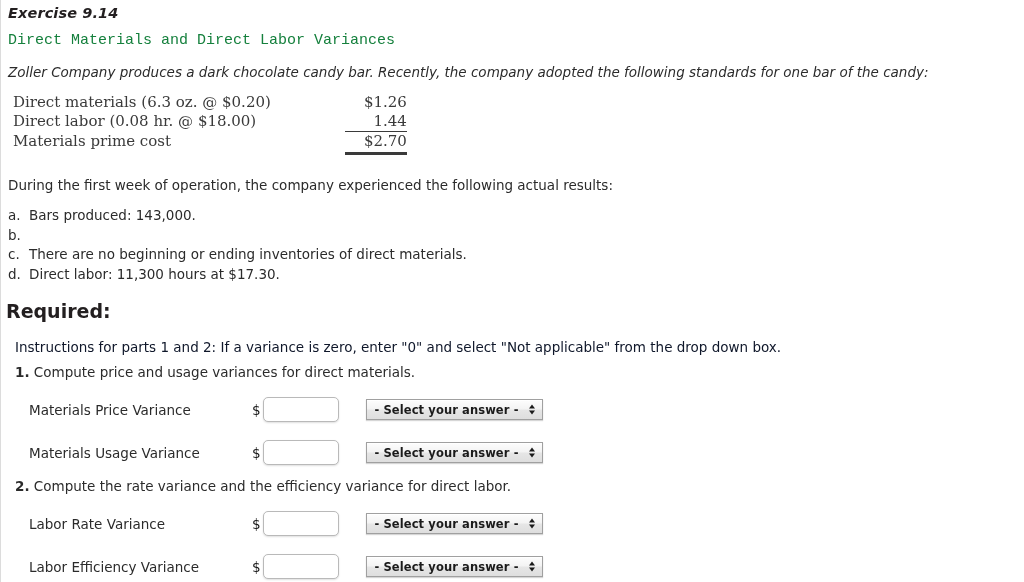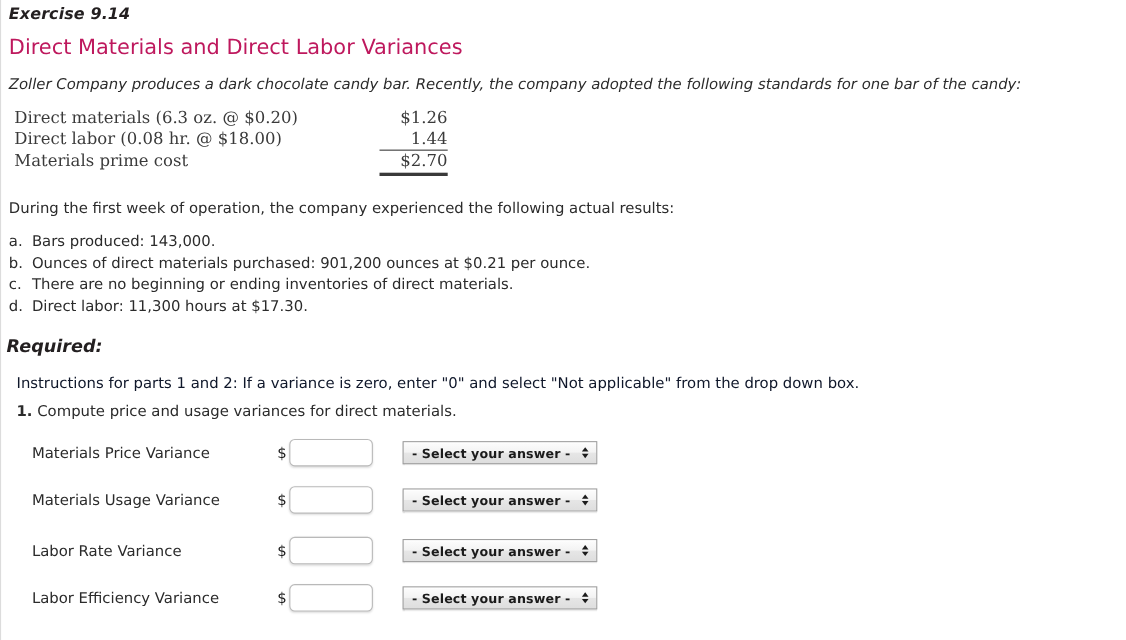--- a/index.html
+++ b/index.html
@@ -28,23 +28,24 @@
     font-size: 14.5px;
     font-weight: bold;
     color: #231f20;
     margin: 0;
     padding: 5px 0 0 7px;
     letter-spacing: 0.1px;
     font-style: italic;
   }
 
   .subtitle {
-    font-size: 19px;
-    color: #be185d;
+    font-size: 15px;
+    color: #15803d;
     padding: 11px 0 0 7px;
+    font-family: Liberation Mono, monospace;
   }
 
   .intro {
     font-size: 13.5px;
     color: #2b2b2b;
     padding: 15px 0 0 7px;
     white-space: nowrap;
     font-style: italic;
   }
 
@@ -101,25 +102,24 @@
     color: #2b2b2b;
     line-height: 19.5px;
     display: flex;
   }
   .facts li .marker {
     width: 21px;
     flex: 0 0 21px;
   }
 
   .required {
-    font-size: 16px;
+    font-size: 19px;
     font-weight: bold;
     color: #231f20;
     padding: 16px 0 0 5px;
-    font-style: italic;
   }
 
   .instructions {
     font-size: 13.5px;
     color: #0f172a;
     padding: 17px 0 0 14px;
   }
 
   .step {
     font-size: 13.5px;
@@ -242,21 +242,20 @@
 
   <div class="during">During the first week of operation, the company experienced the following actual results:</div>
 
   <ul class="facts">
     <li>
       <span class="marker">a.</span>
       <span>Bars produced: 143,000.</span>
     </li>
     <li>
       <span class="marker">b.</span>
-      <span>Ounces of direct materials purchased: 901,200 ounces at $0.21 per ounce.</span>
     </li>
     <li>
       <span class="marker">c.</span>
       <span>There are no beginning or ending inventories of direct materials.</span>
     </li>
     <li>
       <span class="marker">d.</span>
       <span>Direct labor: 11,300 hours at $17.30.</span>
     </li>
   </ul>
@@ -289,20 +288,24 @@
     <input class="answer-input" type="text" value="" style="">
     <div class="select-wrap">
       <span class="select-label">- Select your answer -</span>
       <span class="stepper">
           <i class="up"></i>
           <i class="down"></i>
         </span>
     </div>
   </div>
 
+  <div class="step">
+    <b>2.</b>
+    <span>Compute the rate variance and the efficiency variance for direct labor.</span>
+  </div>
 
   <div class="form-row row-gap-1">
     <span class="row-label">Labor Rate Variance</span>
     <span class="dollar">$</span>
     <input class="answer-input" type="text" value="" style="">
     <div class="select-wrap">
       <span class="select-label">- Select your answer -</span>
       <span class="stepper">
           <i class="up"></i>
           <i class="down"></i>

